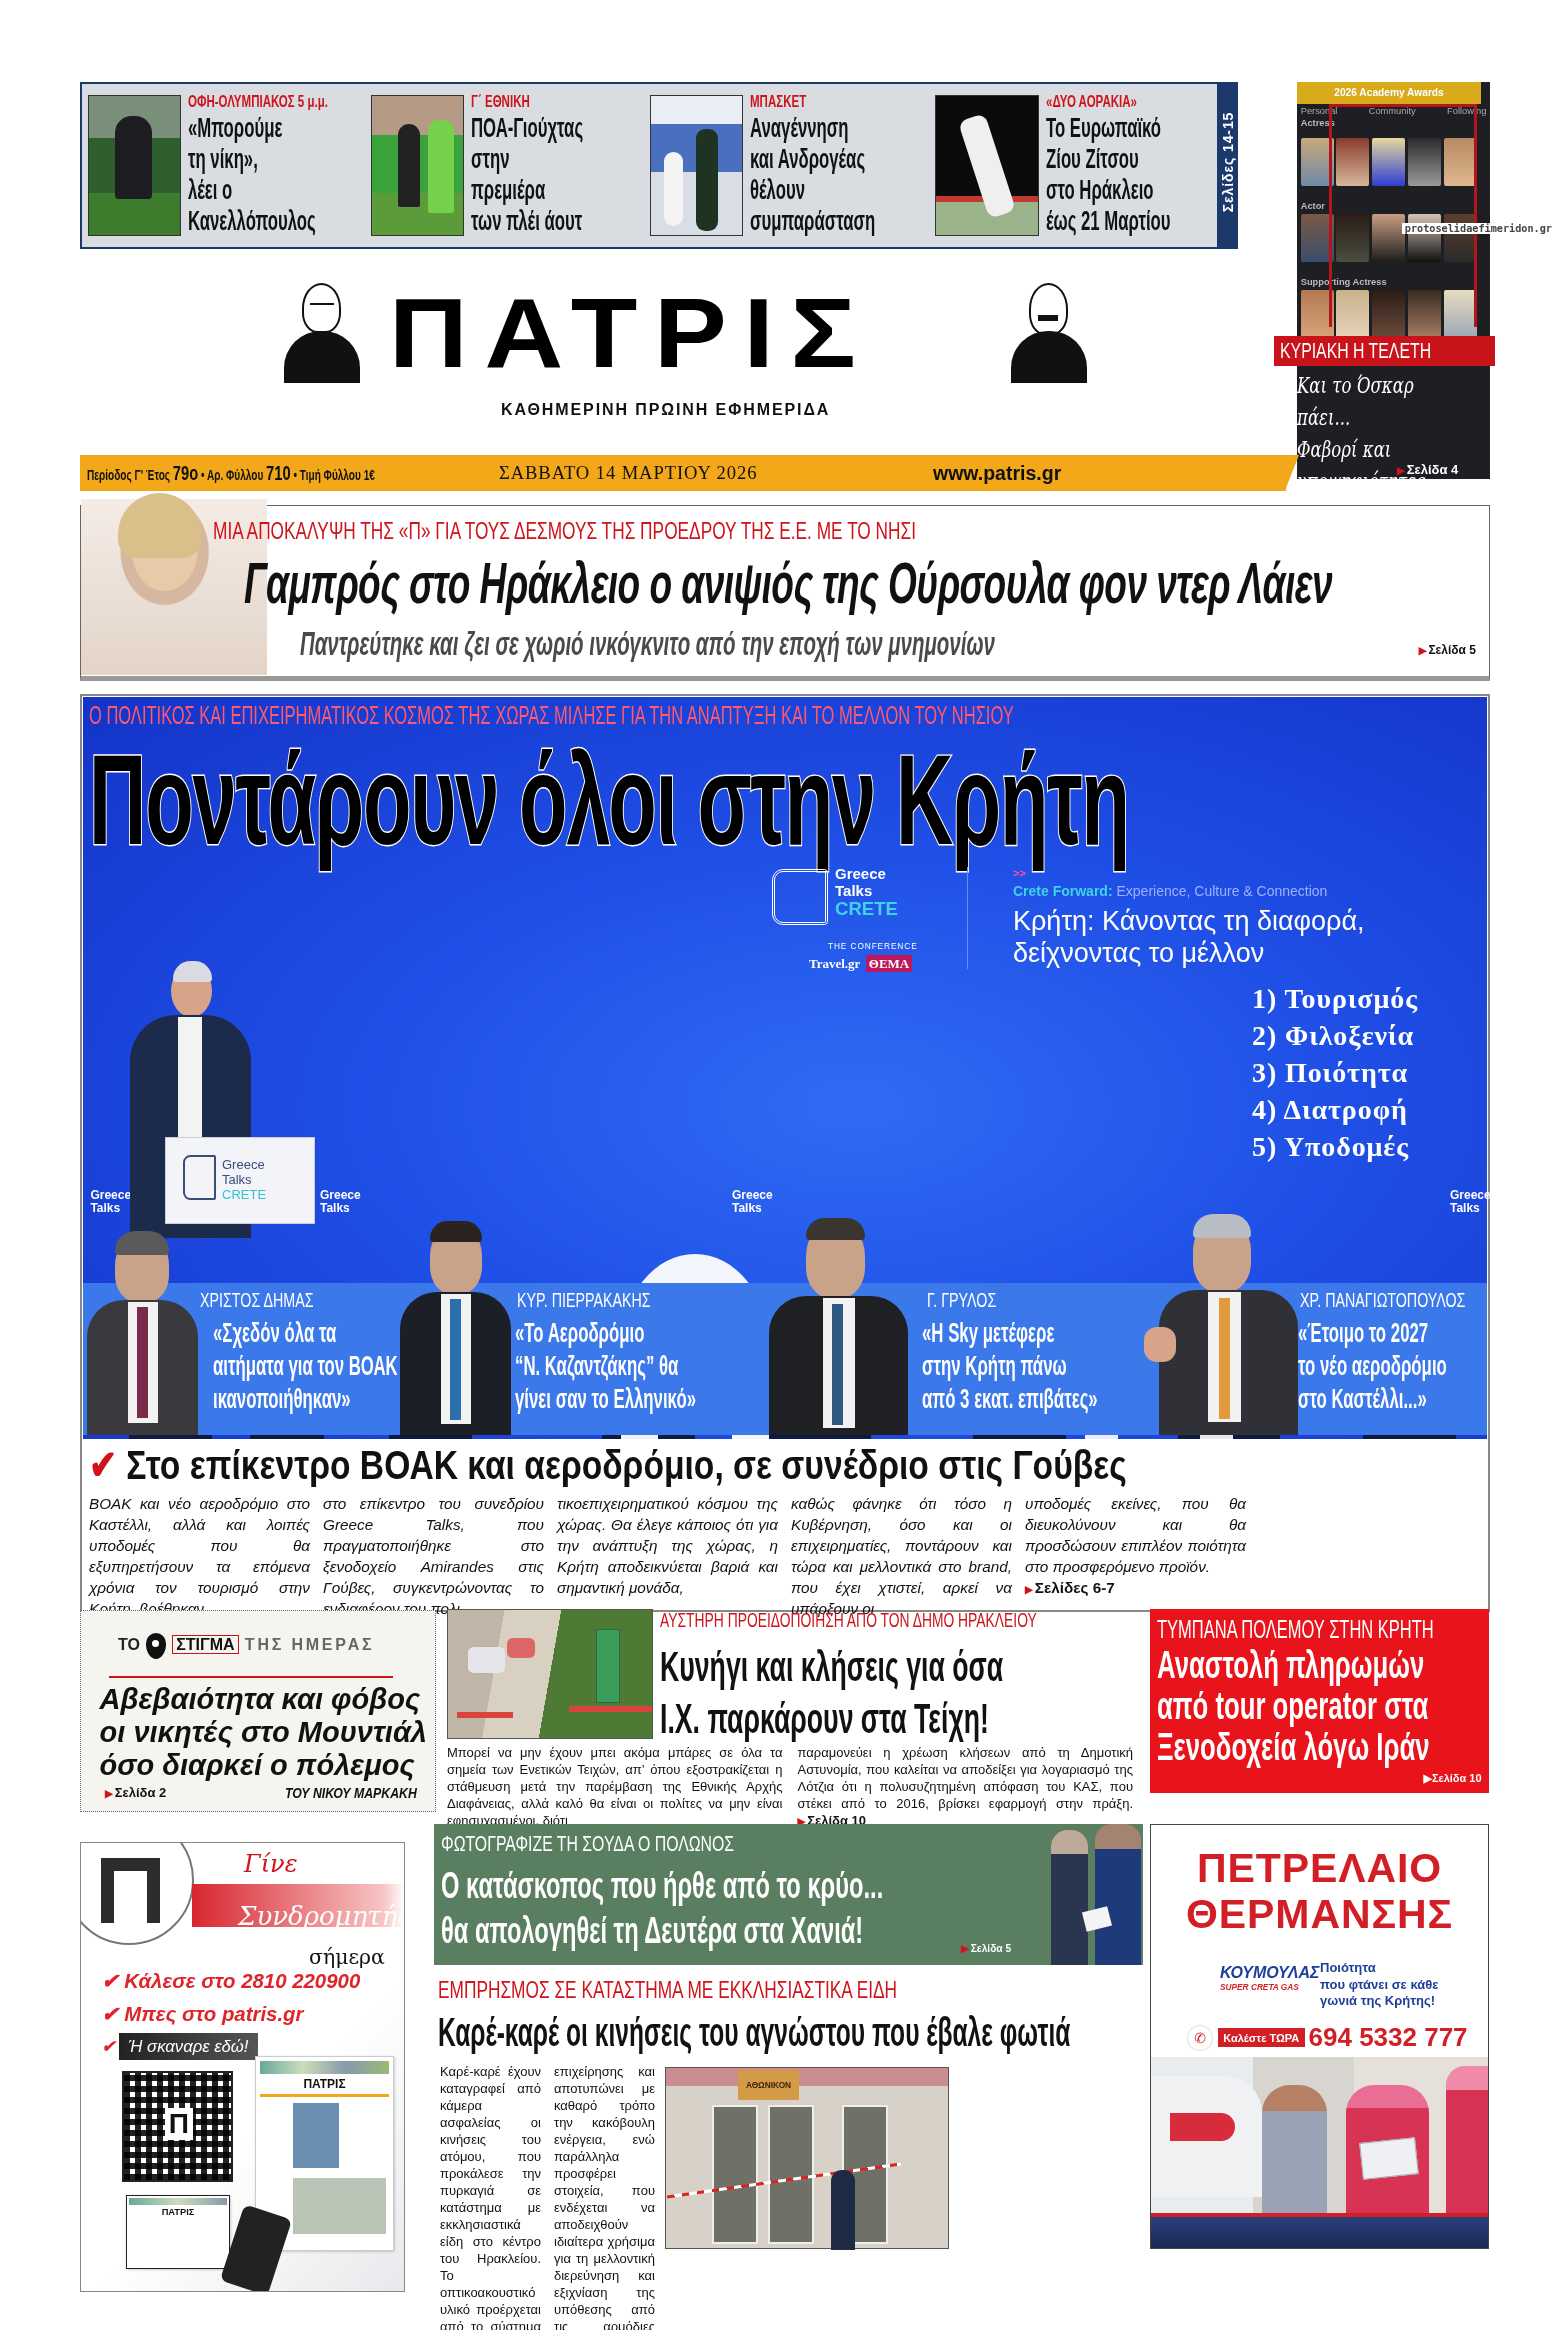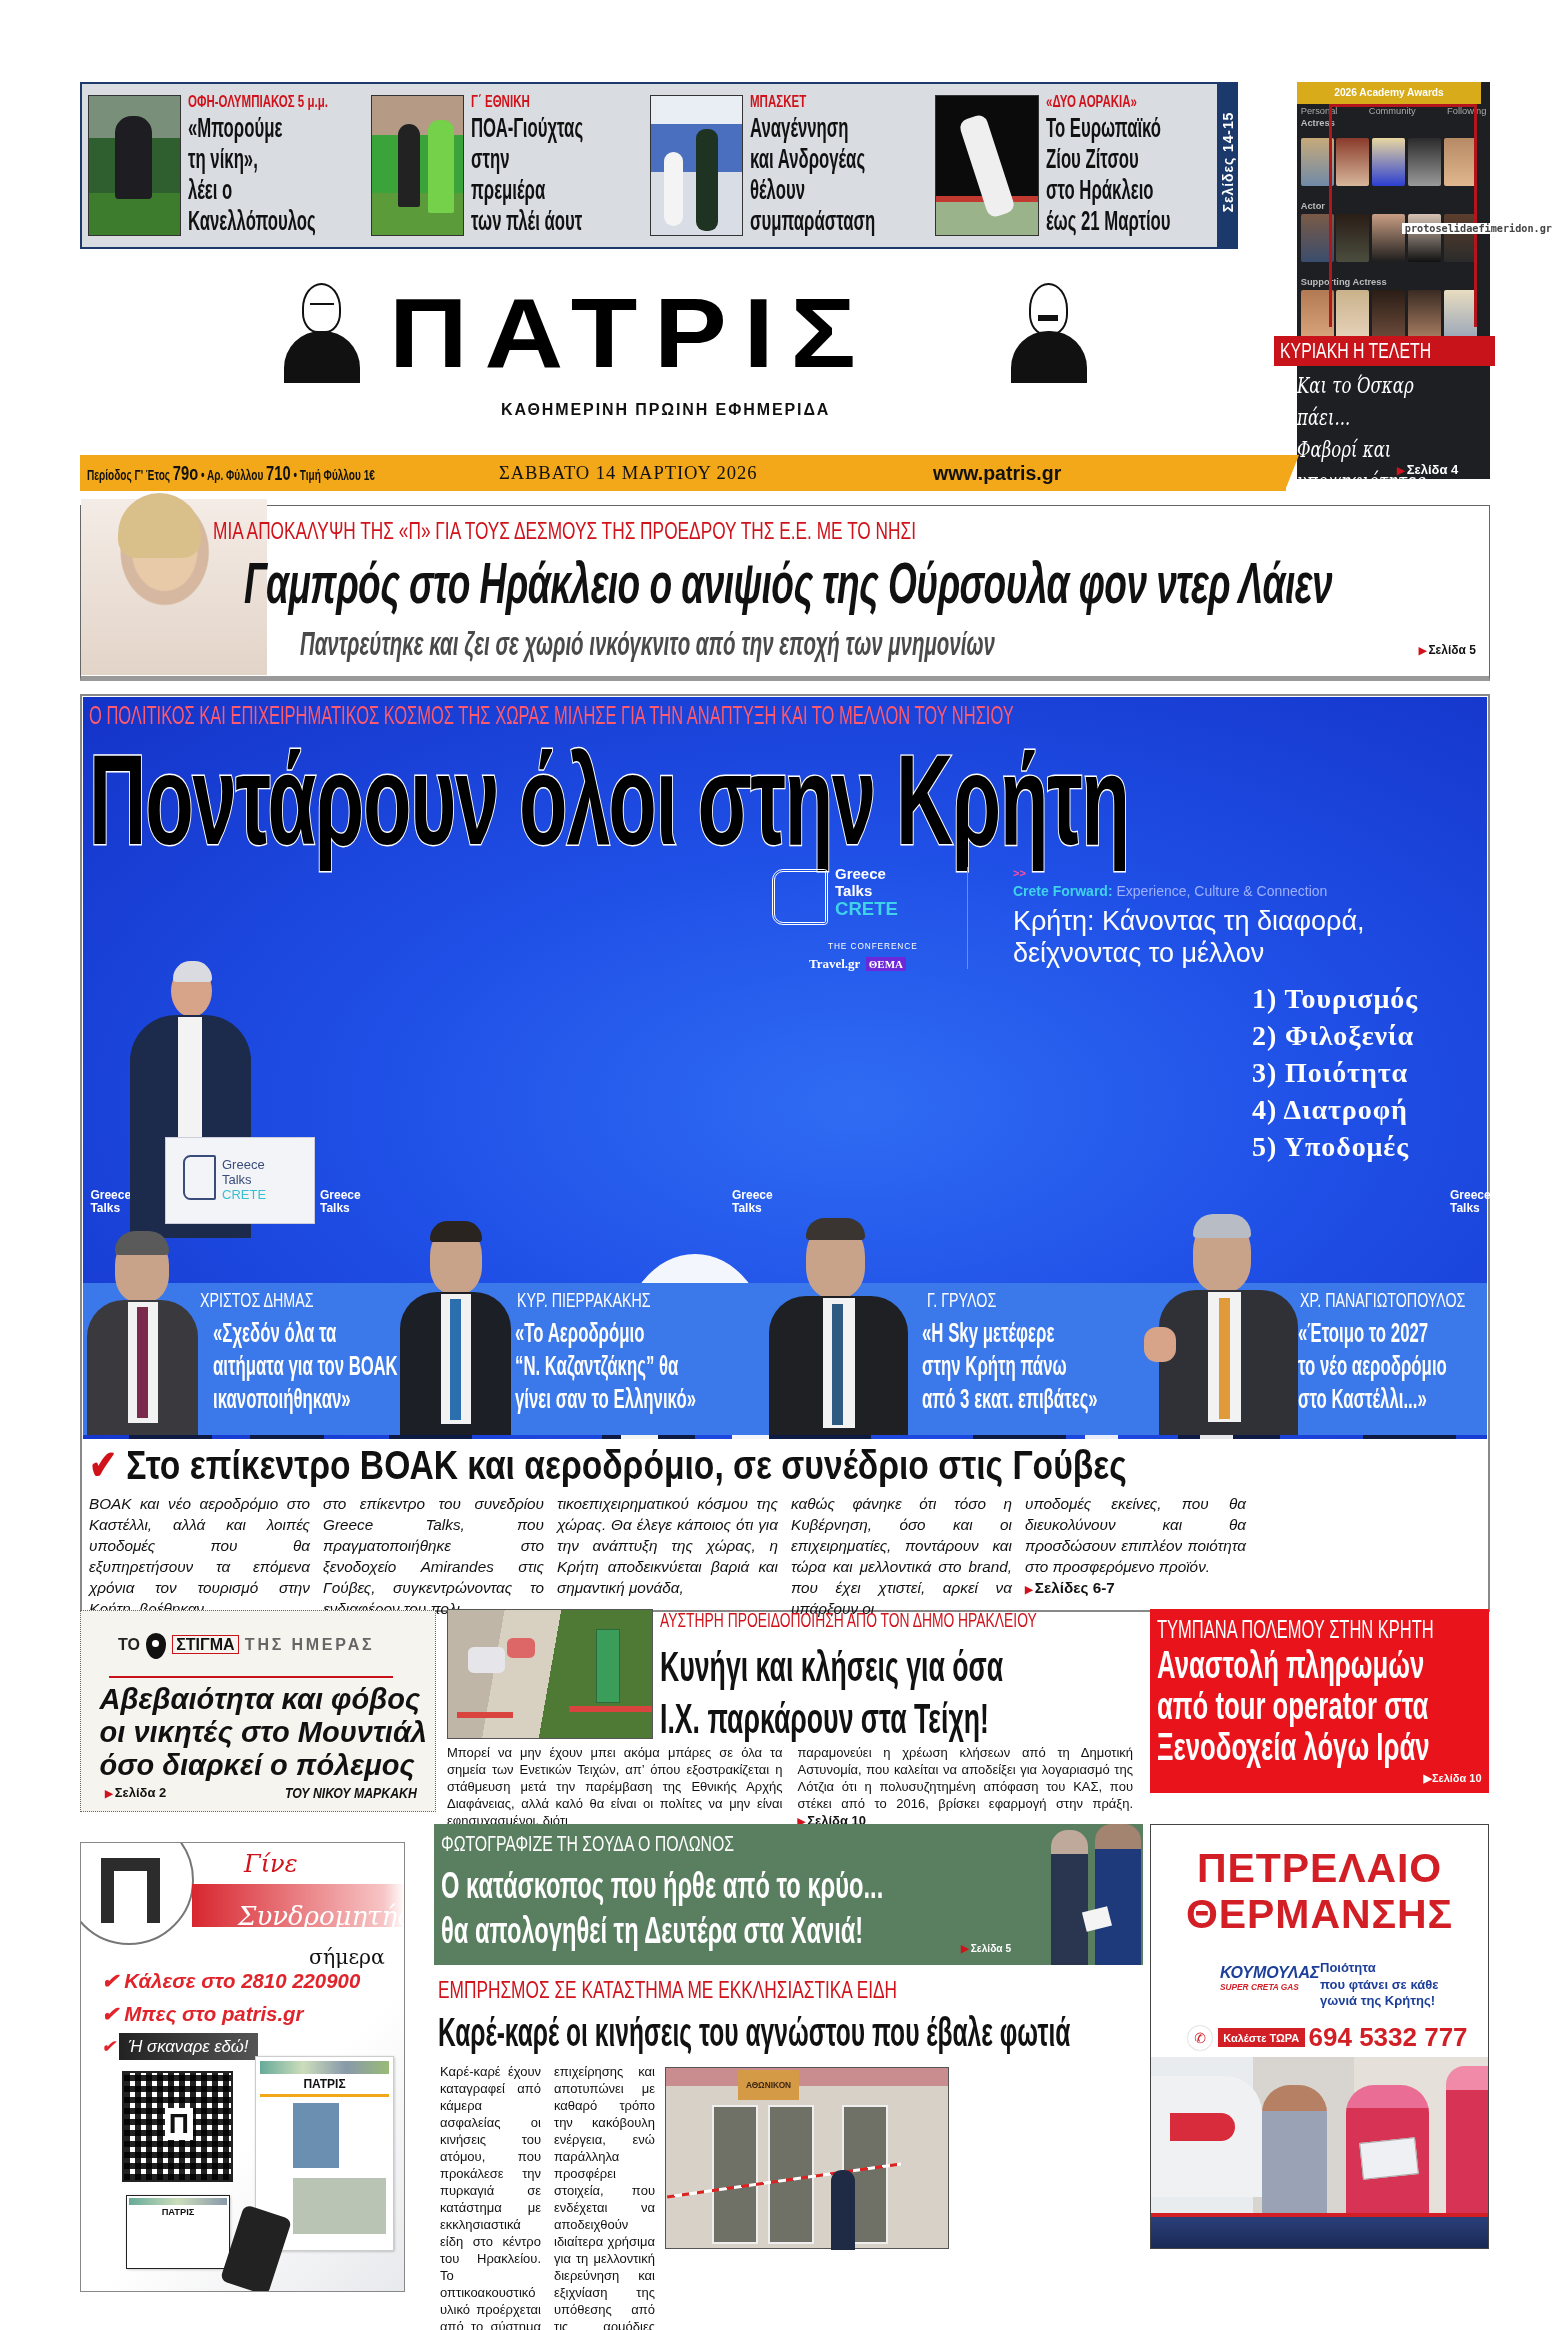--- a/index.html
+++ b/index.html
@@ -65,21 +65,21 @@
   .podium { left: 165px; top: 1137px; width: 150px; height: 87px; background: #f3f4f7; border: 0.9px solid #ccd; }
   .podium .lbl { position: absolute; left: 56px; top: 18.6px; font-size: 13px; line-height: 15px; color: #3a4d7a; white-space: pre-line; }
   .podium .lbl .c { color: #37bfd2; }
 
   #conf-logo { left: 772px; top: 863px; width: 186px; height: 102px; color: #fff; }
   #conf-logo .mark { position: absolute; left: 0; top: 5.6px; width: 56px; height: 56px; border: 3.7px double #fff; border-radius: 11px 3.7px 3.7px 11px; }
   #conf-logo .name { position: absolute; left: 63px; top: 1.9px; font-size: 15px; font-weight: bold; line-height: 17.6px; white-space: pre-line; }
   #conf-logo .name .c { color: #3fd3ea; font-size: 18.6px; }
   #conf-logo .sub { position: absolute; left: 56px; top: 78px; font-size: 8.3px; letter-spacing: 0.9px; }
   #conf-logo .spons { position: absolute; left: 37px; top: 93px; font-family: "Liberation Serif", serif; font-weight: bold; font-size: 13px; }
-  #conf-logo .spons i { background: #6d28d9; color: #fff; font-size: 11px; padding: 0.9px 2.8px; margin-left: 5.6px; font-style: normal; }
+  #conf-logo .spons i { background: #be185d; color: #fff; font-size: 13px; padding: 0.9px 2.8px; margin-left: 5.6px; font-style: normal; }
   #conf-divider { left: 967px; top: 867px; width: 0.9px; height: 102px; background: #6e88ff; }
   #conf-arrows { left: 1013px; top: 867px; color: #ff4fa3; font-size: 11px; font-weight: bold; }
   #conf-forward { left: 1013px; top: 883px; color: #3fd3ea; font-size: 14px; white-space: nowrap; }
   #conf-forward b { color: #3fd3ea; }
   #conf-forward span { color: #9fb0ff; }
   #conf-title { left: 1013px; top: 905px; color: #fff; font-size: 27px; line-height: 32px; white-space: pre-line; }
 
   #priorities { left: 1252px; top: 980px; color: #fff; font-family: "Liberation Serif", serif; font-weight: bold; font-size: 28px; line-height: 37px; }
   #priorities div { white-space: nowrap; letter-spacing: 0.9px; }
 

